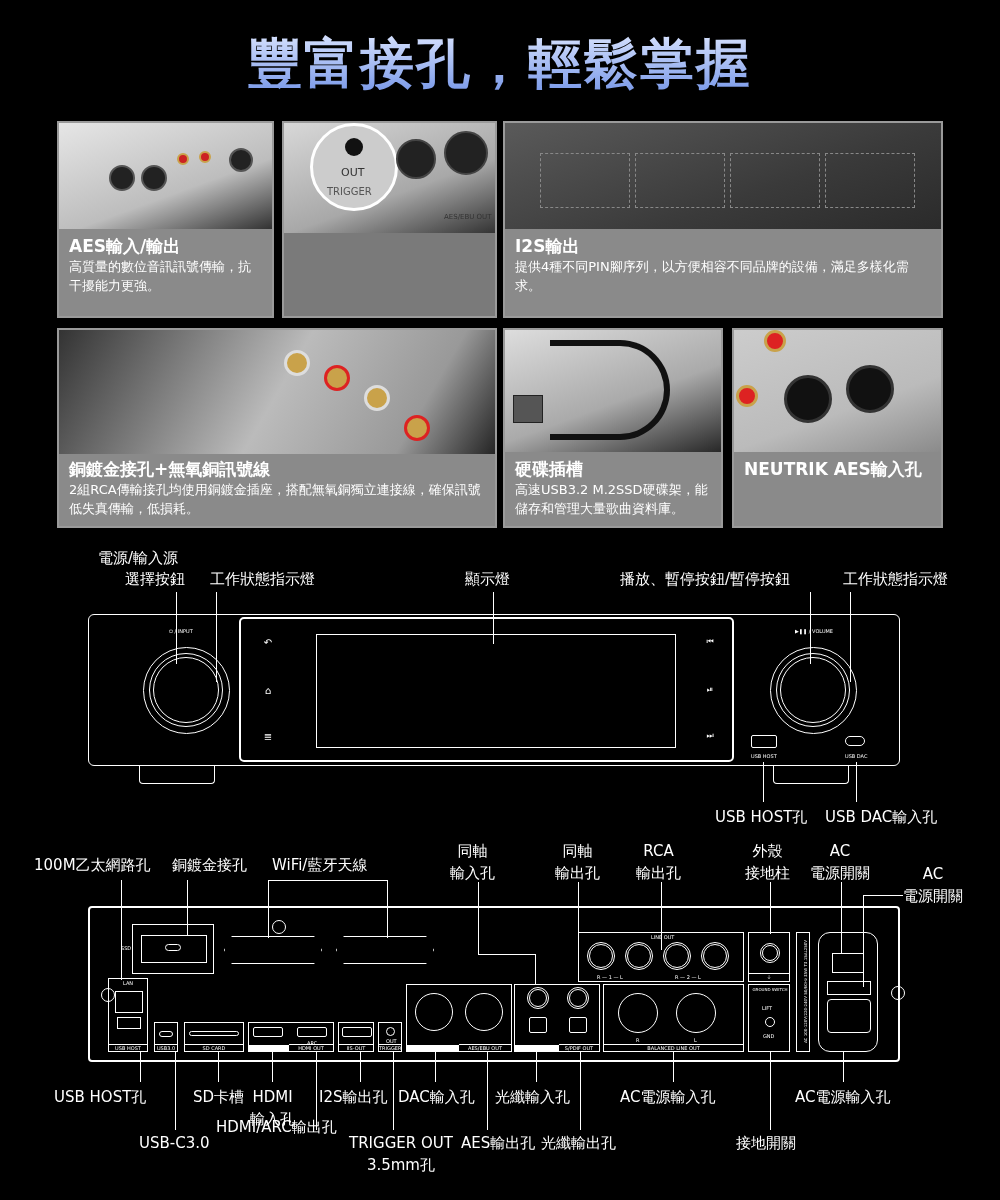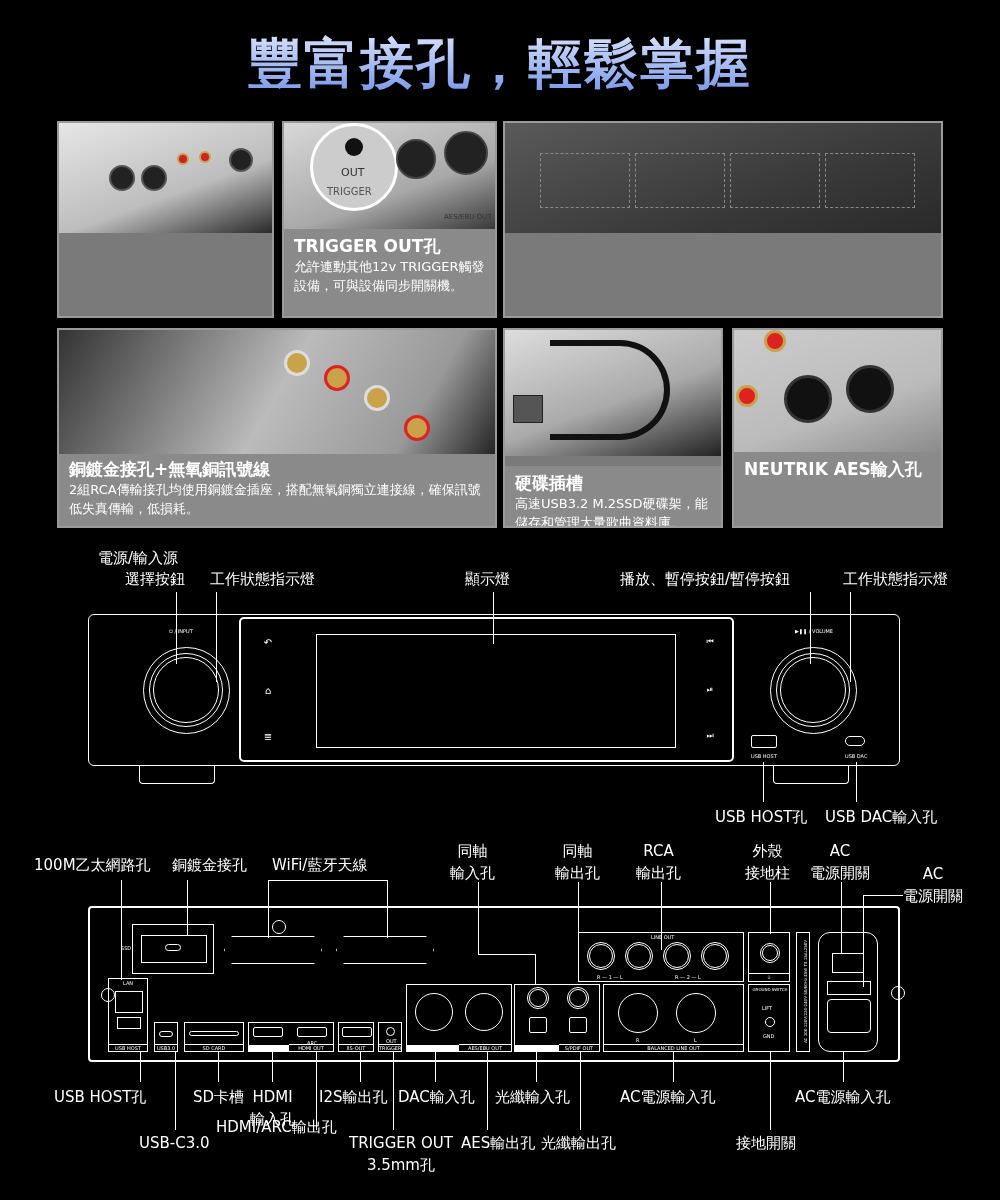--- a/index.html
+++ b/index.html
@@ -32,67 +32,71 @@
 <div class="abs title">豐富接孔，輕鬆掌握</div>
 
 <div class="abs card" style="left:57px;top:121px;width:217px;height:197px">
   <div class="photo" style="height:110px;background:linear-gradient(160deg,#e6e6e6,#bdbdbd 60%,#2a2a2a)">
     <div class="abs" style="left:50px;top:42px;width:26px;height:26px;border-radius:50%;background:#222;border:2px solid #555"></div>
     <div class="abs" style="left:82px;top:42px;width:26px;height:26px;border-radius:50%;background:#222;border:2px solid #555"></div>
     <div class="abs" style="left:118px;top:30px;width:12px;height:12px;border-radius:50%;background:#c22;border:2px solid #c9a24a"></div>
     <div class="abs" style="left:140px;top:28px;width:12px;height:12px;border-radius:50%;background:#c22;border:2px solid #c9a24a"></div>
     <div class="abs" style="left:170px;top:25px;width:24px;height:24px;border-radius:50%;background:#222;border:2px solid #555"></div>
   </div>
+  <div class="cap" style="height:87px">
+    <h3>AES輸入/輸出</h3>
+    <p>高質量的數位音訊訊號傳輸，抗干擾能力更強。</p>
+  </div>
 </div>
 
 <div class="abs card" style="left:282px;top:121px;width:215px;height:197px">
   <div class="photo" style="height:110px;background:linear-gradient(160deg,#d8d8d8,#a8a8a8 60%,#333)">
     <div class="abs" style="left:26px;top:0px;width:88px;height:88px;border-radius:50%;background:#ccc;border:3px solid #fff">
       <div class="abs" style="left:32px;top:12px;width:18px;height:18px;border-radius:50%;background:#111"></div>
       <div class="abs" style="left:28px;top:40px;font-size:11px;color:#333">OUT</div>
       <div class="abs" style="left:14px;top:60px;font-size:10px;color:#555">TRIGGER</div>
     </div>
     <div class="abs" style="left:112px;top:16px;width:40px;height:40px;border-radius:50%;background:#222;border:2px solid #444"></div>
     <div class="abs" style="left:160px;top:8px;width:44px;height:44px;border-radius:50%;background:#222;border:2px solid #444"></div>
     <div class="abs" style="left:160px;top:90px;font-size:7px;color:#333">AES/EBU OUT</div>
   </div>
-  <div class="cap" style="height:87px">
-    <h3>TRIGGER OUT孔</h3>
-    <p>允許連動其他12v TRIGGER觸發設備，可與設備同步開關機。</p>
-  </div>
 </div>
 
 <div class="abs card" style="left:503px;top:121px;width:440px;height:197px">
   <div class="photo" style="height:110px;background:linear-gradient(160deg,#5a5a5a,#3a3a3a 60%,#2a2a2a)">
     <div class="abs" style="left:35px;top:30px;width:90px;height:55px;border:1px dashed #888"></div>
     <div class="abs" style="left:130px;top:30px;width:90px;height:55px;border:1px dashed #888"></div>
     <div class="abs" style="left:225px;top:30px;width:90px;height:55px;border:1px dashed #888"></div>
     <div class="abs" style="left:320px;top:30px;width:90px;height:55px;border:1px dashed #888"></div>
   </div>
+  <div class="cap" style="height:87px">
+    <h3>I2S輸出</h3>
+    <p>提供4種不同PIN腳序列，以方便相容不同品牌的設備，滿足多樣化需求。</p>
+  </div>
 </div>
 
 <div class="abs card" style="left:57px;top:328px;width:440px;height:200px">
   <div class="photo" style="height:128px;background:linear-gradient(120deg,#333 0%,#777 25%,#bbb 50%,#999 80%,#222 100%)">
     <div class="abs" style="left:225px;top:20px;width:26px;height:26px;border-radius:50%;background:#c9a24a;border:3px solid #ddd"></div>
     <div class="abs" style="left:265px;top:35px;width:26px;height:26px;border-radius:50%;background:#c9a24a;border:3px solid #d22"></div>
     <div class="abs" style="left:305px;top:55px;width:26px;height:26px;border-radius:50%;background:#c9a24a;border:3px solid #ddd"></div>
     <div class="abs" style="left:345px;top:85px;width:26px;height:26px;border-radius:50%;background:#c9a24a;border:3px solid #d22"></div>
   </div>
   <div class="cap" style="height:72px;padding-top:4px">
     <h3>銅鍍金接孔+無氧銅訊號線</h3>
     <p>2組RCA傳輸接孔均使用銅鍍金插座，搭配無氧銅獨立連接線，確保訊號低失真傳輸，低損耗。</p>
   </div>
 </div>
 
 <div class="abs card" style="left:503px;top:328px;width:220px;height:200px">
   <div class="photo" style="height:126px;background:linear-gradient(160deg,#ddd,#aaa 55%,#222)">
     <div class="abs" style="left:45px;top:10px;width:120px;height:100px;border:6px solid #111;border-radius:0 50px 50px 0;border-left:none"></div>
     <div class="abs" style="left:8px;top:65px;width:30px;height:28px;background:#555;border:1px solid #222"></div>
   </div>
-  <div class="cap" style="height:60px">
+  <div class="cap" style="height:74px">
     <h3>硬碟插槽</h3>
     <p>高速USB3.2 M.2SSD硬碟架，能儲存和管理大量歌曲資料庫。</p>
   </div>
 </div>
 
 <div class="abs card" style="left:732px;top:328px;width:211px;height:200px">
   <div class="photo" style="height:126px;background:linear-gradient(160deg,#ccc,#bbb 60%,#888)">
     <div class="abs" style="left:30px;top:0px;width:22px;height:22px;border-radius:50%;background:#d22;border:3px solid #c9a24a"></div>
     <div class="abs" style="left:2px;top:55px;width:22px;height:22px;border-radius:50%;background:#d22;border:3px solid #c9a24a"></div>
     <div class="abs" style="left:50px;top:45px;width:48px;height:48px;border-radius:50%;background:#111;border:3px solid #333"></div>

